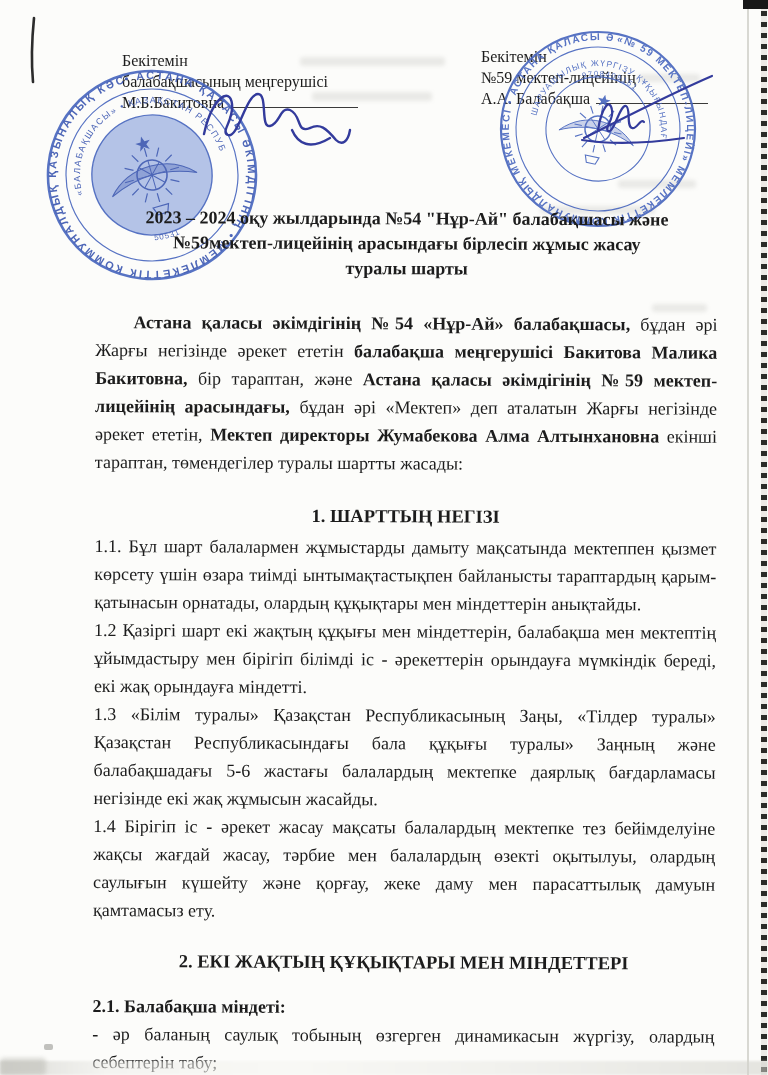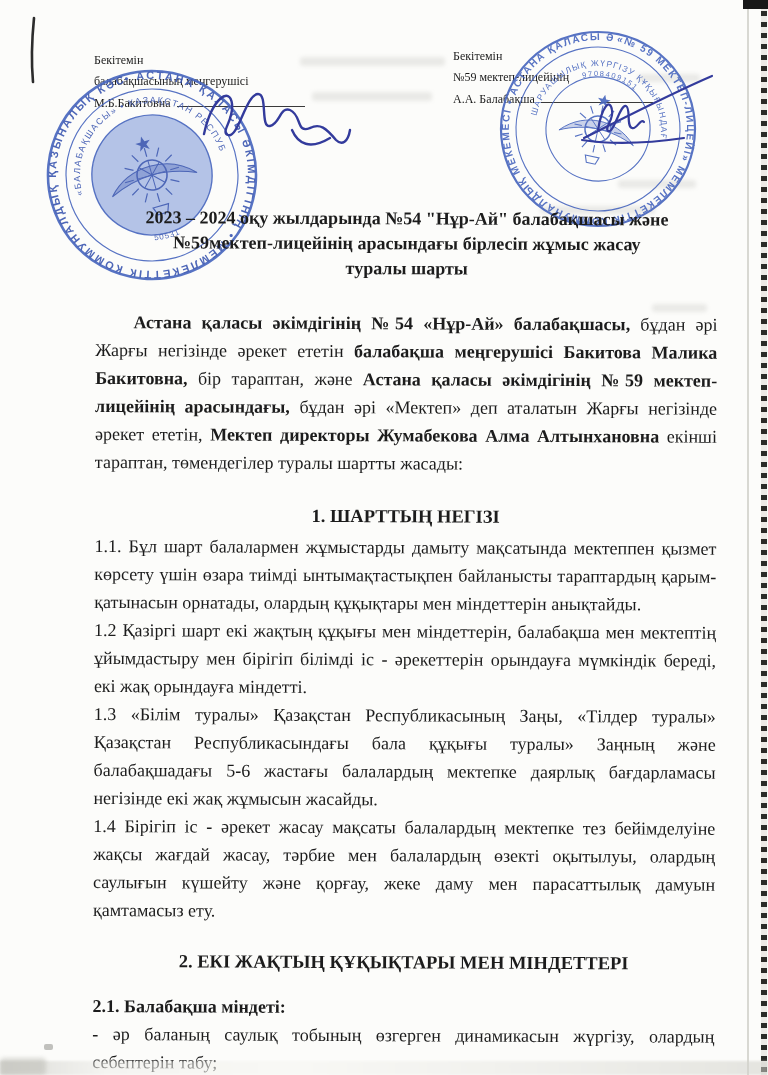--- a/index.html
+++ b/index.html
@@ -16,21 +16,21 @@
   .scan-edge-line{left:747px;top:6px;width:2px;height:1069px;background:#d8d8d2;}
   .scan-dashes{left:761px;top:0;width:6px;height:1075px;
     background:repeating-linear-gradient(180deg,#2b2b28 0px,#2b2b28 5px,#eceae6 5px,#eceae6 11px);}
   .corner-black{left:743px;top:0;width:25px;height:9px;background:#181818;}
   .bottom-smudge{left:0;top:1061px;width:768px;height:14px;opacity:.55;filter:blur(1px);
     background:linear-gradient(90deg,#c2c2bc 0%,#efefeb 14%,#f6f6f2 38%,#e8e8e3 68%,#d2d2cb 100%);}
   .bottom-blob{left:0;top:1058px;width:46px;height:17px;background:#bdbdb6;opacity:.55;filter:blur(2px);border-radius:4px;}
   .bleed{background:#b4b4ae;opacity:.26;filter:blur(2px);border-radius:3px;}
   .pen-dot{left:44px;top:1044px;width:9px;height:6px;background:#9a9a94;opacity:.6;border-radius:2px;}
   
-  .approval{font-size:12px;line-height:21px;}
+  .approval{font-size:16px;line-height:21px;margin-left:28px;}
   .approval-left{left:94px;top:50px;width:290px;}
   .approval-right{left:453px;top:46px;width:290px;}
   .sig-underline{display:inline-block;border-bottom:1.6px solid #3a3a3a;height:14px;vertical-align:baseline;margin-left:6px;}
   .ul-left{width:128px;}
   .ul-right{width:112px;}
   
   .content{left:96px;top:205px;width:622px;transform:rotate(.25deg);transform-origin:top left;}
   .doc-title{text-align:center;font-weight:bold;font-size:18px;line-height:25px;}
   .intro{margin-top:28px;text-align:justify;text-indent:38px;font-size:18px;line-height:28px;}
   .seg-b{font-weight:bold;}

